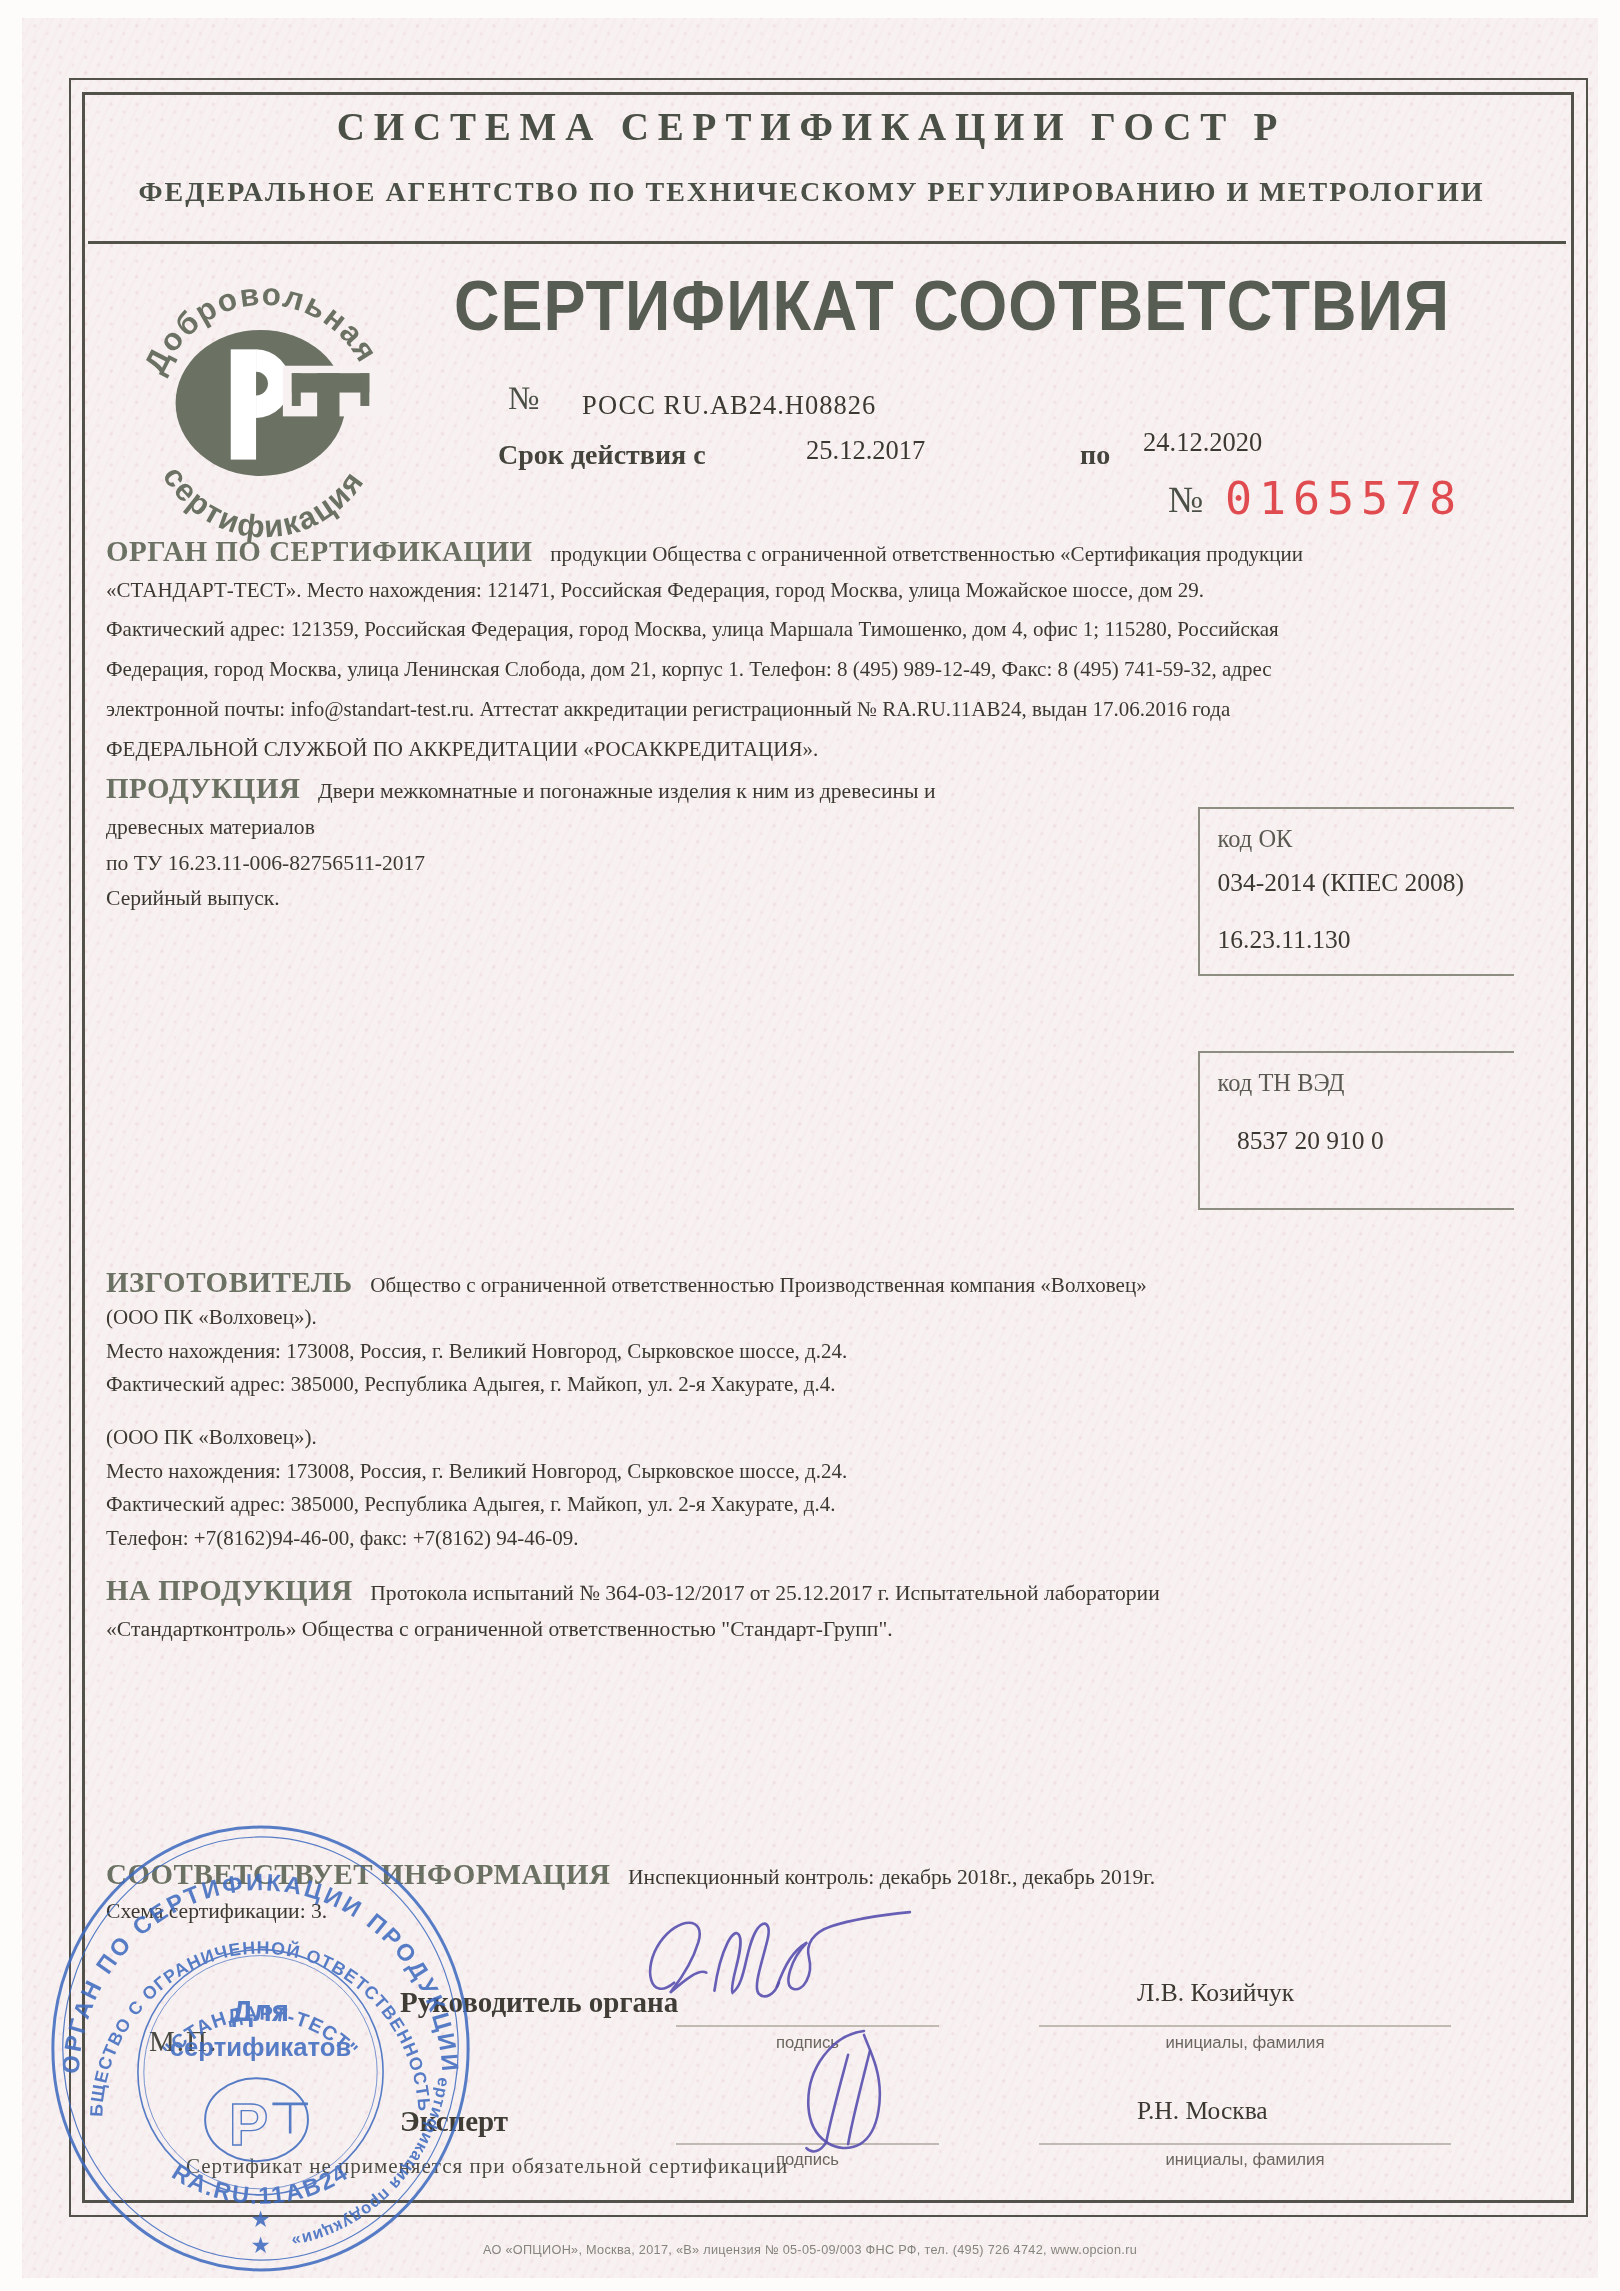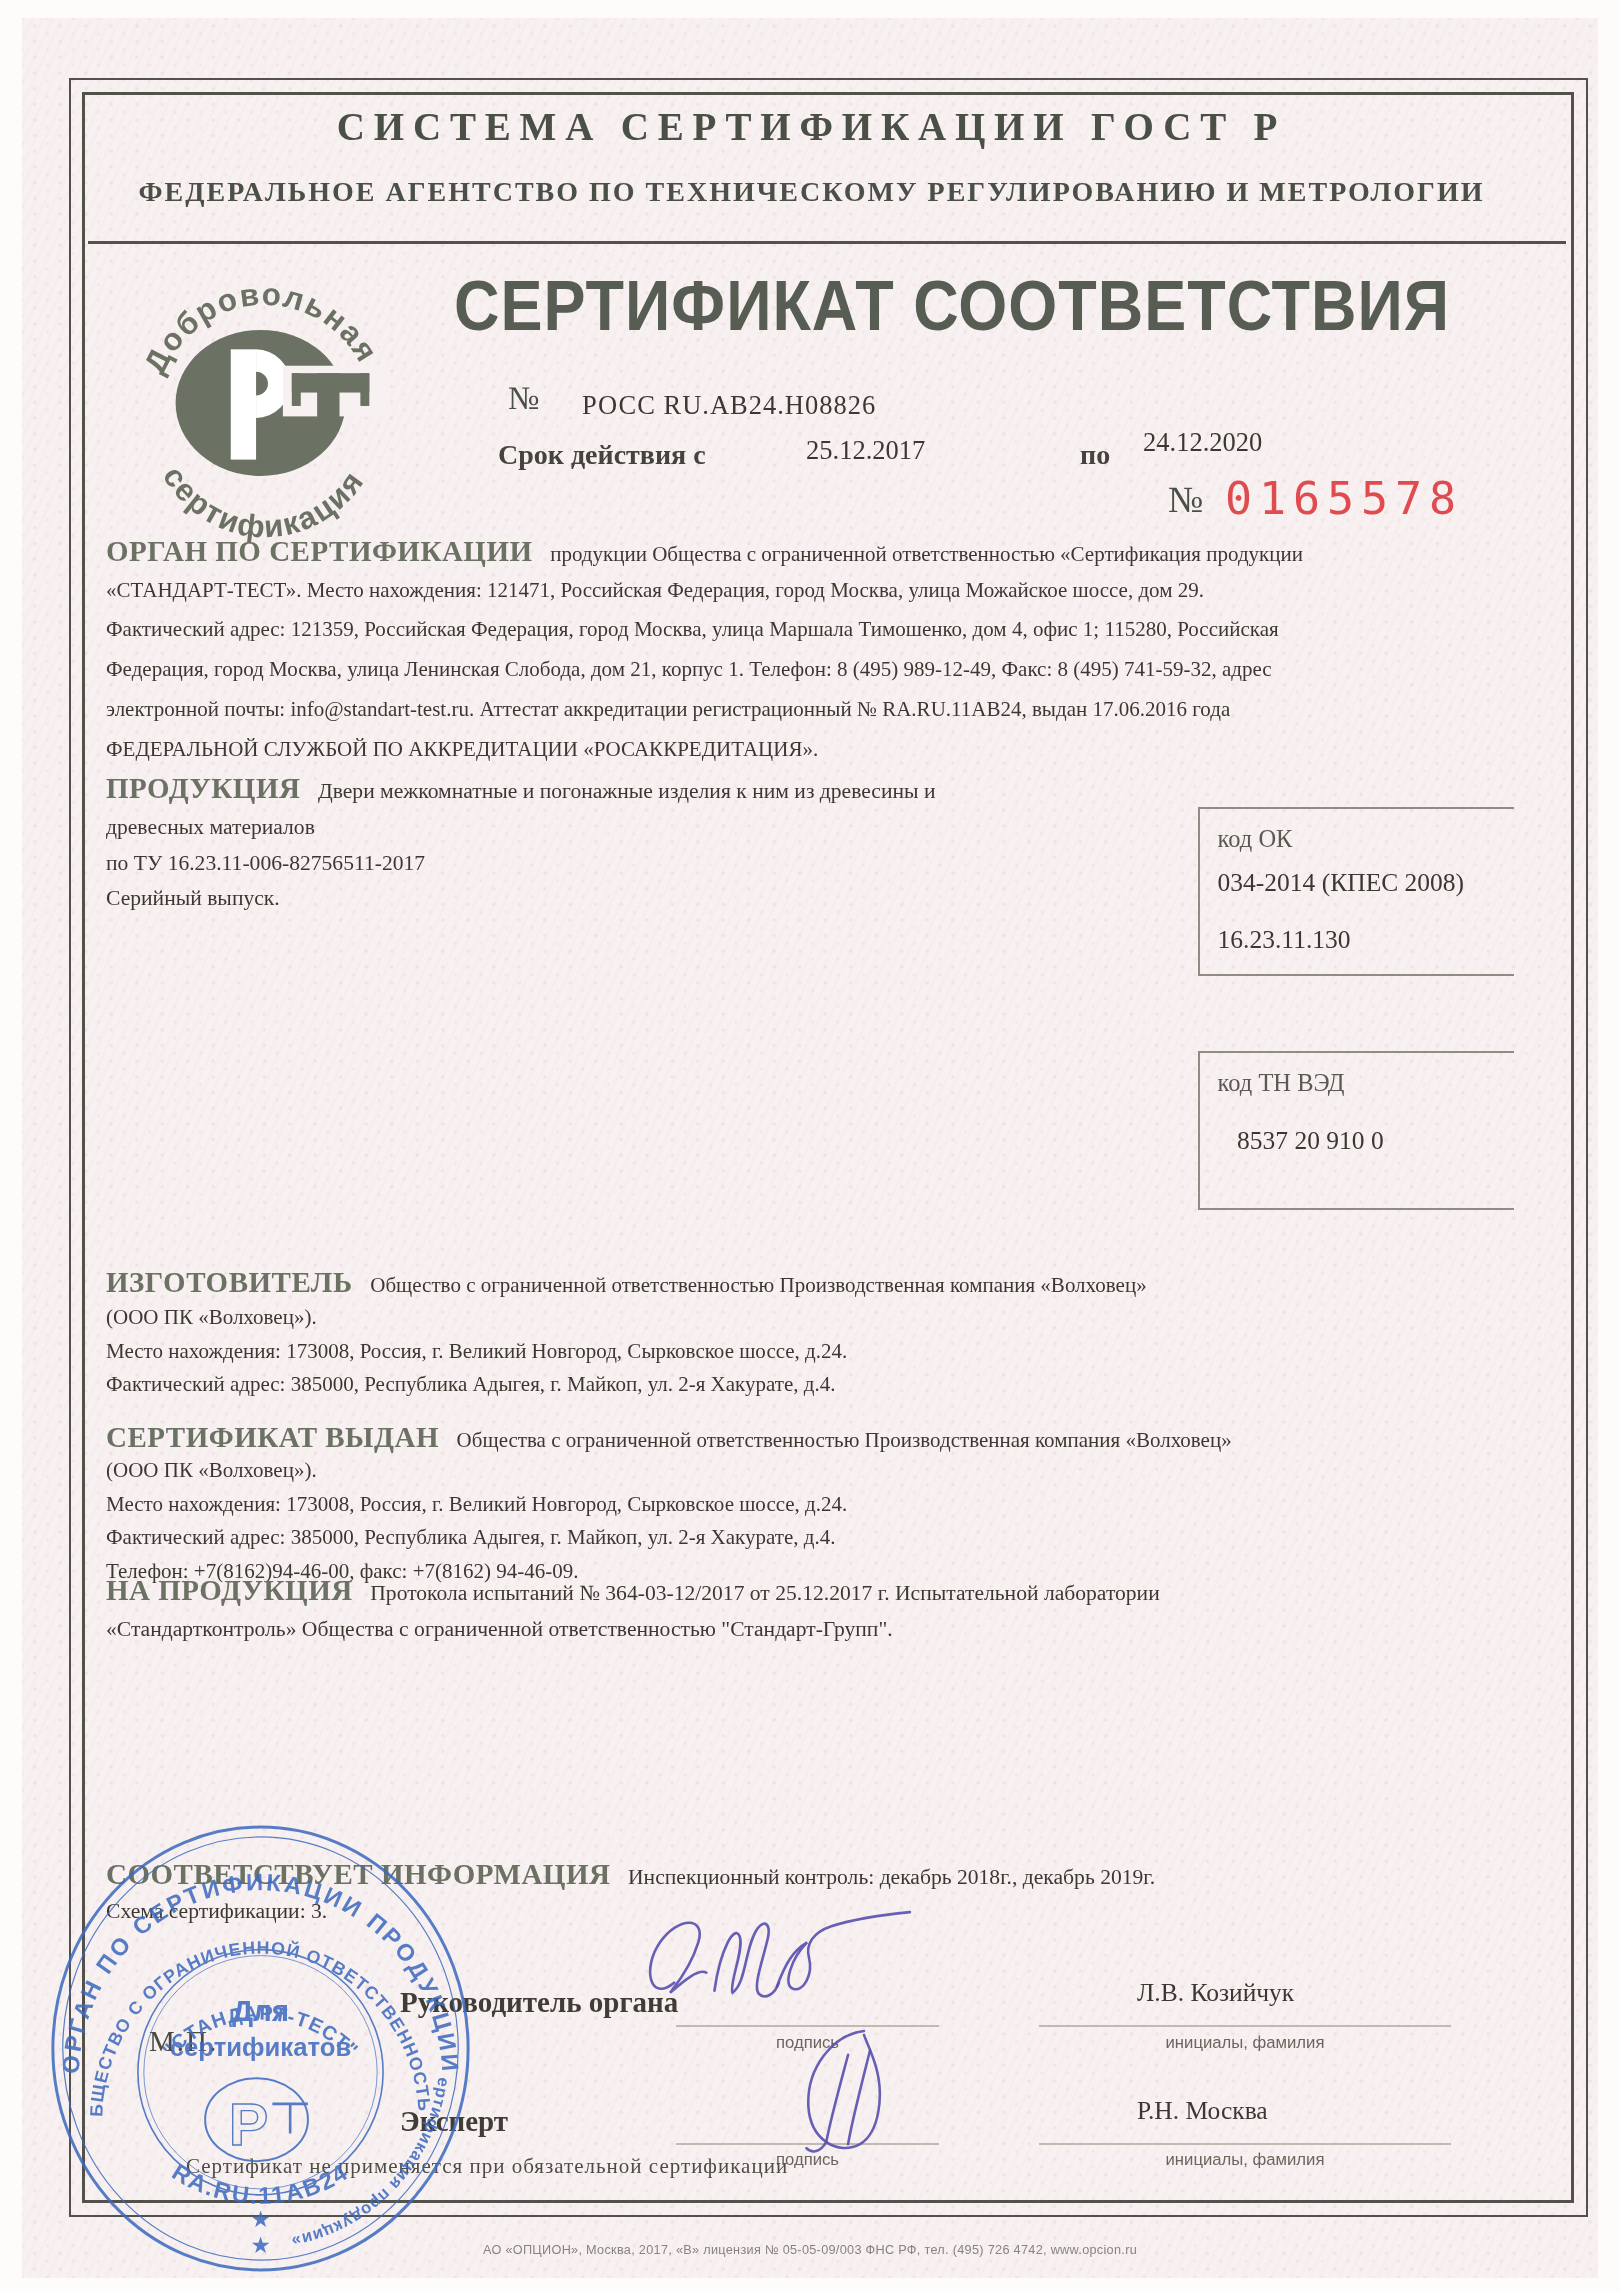--- a/index.html
+++ b/index.html
@@ -151,24 +151,20 @@
     <div class="fline">
       <span class="sec-h">ИЗГОТОВИТЕЛЬ</span>
       <span class="tline">Общество с ограниченной ответственностью Производственная компания «Волховец»</span>
     </div>
     <div class="tline" style="margin-top:5.9px">(ООО ПК «Волховец»).</div>
     <div class="tline" style="margin-top:8.8px">Место нахождения: 173008, Россия, г. Великий Новгород, Сырковское шоссе, д.24.</div>
     <div class="tline" style="margin-top:8.8px">Фактический адрес: 385000, Республика Адыгея, г. Майкоп, ул. 2-я Хакурате, д.4.</div>
   </div>
 
   <div class="abs" style="left:106px;top:1421px;width:1409px">
-    <div class="fline">
-      <span class="sec-h">СЕРТИФИКАТ ВЫДАН</span>
-      <span class="tline">Общества с ограниченной ответственностью Производственная компания «Волховец»</span>
-    </div>
     <div class="tline" style="margin-top:3.9px">(ООО ПК «Волховец»).</div>
     <div class="tline" style="margin-top:8.8px">Место нахождения: 173008, Россия, г. Великий Новгород, Сырковское шоссе, д.24.</div>
     <div class="tline" style="margin-top:8.8px">Фактический адрес: 385000, Республика Адыгея, г. Майкоп, ул. 2-я Хакурате, д.4.</div>
     <div class="tline" style="margin-top:8.8px">Телефон: +7(8162)94-46-00, факс: +7(8162) 94-46-09.</div>
   </div>
 
   <div class="abs" style="left:106px;top:1574px;width:1409px">
     <div class="fline">
       <span class="sec-h">НА ПРОДУКЦИЯ</span>
       <span class="tline t22">Протокола испытаний № 364-03-12/2017 от 25.12.2017 г. Испытательной лаборатории</span>

